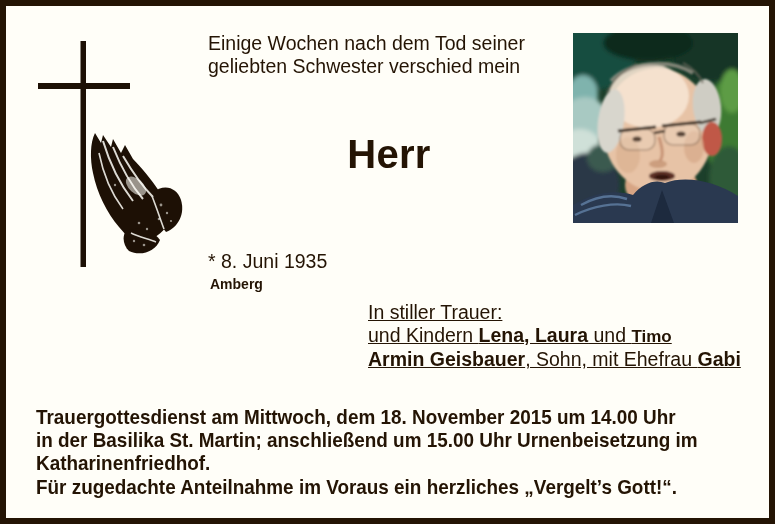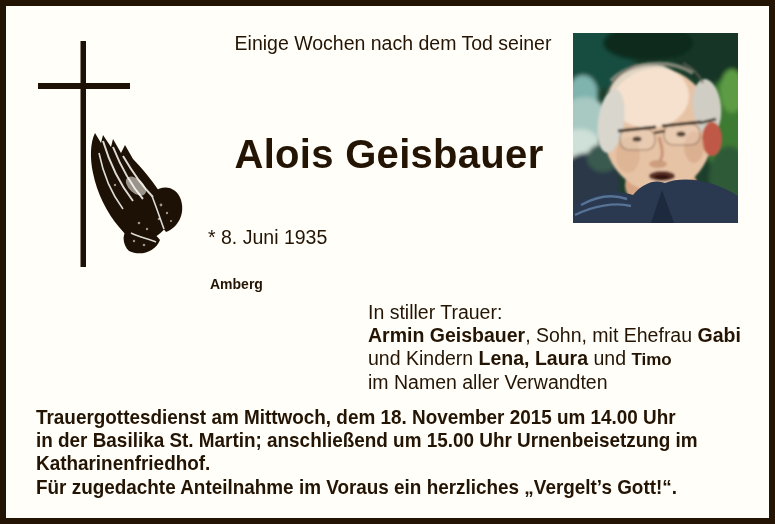--- a/index.html
+++ b/index.html
@@ -12,33 +12,33 @@
     position:relative;
     width:763px;height:512px;           
     border:6px solid var(--frame);
     background:var(--bg);
     font-family:"Liberation Sans","DejaVu Sans",sans-serif;
     color:var(--ink);
     overflow:hidden;
   }
   .abs{position:absolute;}
   
-  .intro{left:202px;top:26px;width:370px;font-size:19.5px;line-height:23px;text-align:center;}
+  .intro{left:202px;top:26px;width:370px;font-size:19.5px;line-height:23px;}
   .intro div{white-space:nowrap;}
   
   .name-block{left:200px;top:126px;width:366px;text-align:center;
     font-weight:bold;font-size:40px;line-height:45px;letter-spacing:.3px;}
   
-  .dates-row{left:202px;top:220px;width:370px;height:24px;font-size:19.5px;}
+  .dates-row{left:202px;top:244px;width:370px;height:24px;font-size:19.5px;}
   .date-death{position:absolute;left:185px;top:0;white-space:nowrap;}
   .date-birth{position:absolute;left:0;top:0;white-space:nowrap;}
   
   .residence{left:204px;top:270px;font-size:14px;font-weight:bold;}
   
-  .mourning{left:362px;top:295px;font-size:19.5px;line-height:23px;}
+  .mourning{left:362px;top:295px;font-size:19.5px;line-height:23px;text-decoration:underline;}
   .mourning div{white-space:nowrap;}
   .mourning .b{font-weight:bold;}
   .mourning .small{font-size:17px;}
   
   .service{left:30px;top:399px;font-size:21px;line-height:23.2px;font-weight:bold;}
   .service div{white-space:nowrap;transform:scaleX(.9);transform-origin:left top;}
   
   .cross-hands{left:29px;top:29px;}
   .photo{left:567px;top:27px;width:165px;height:190px;}
 </style>
@@ -83,41 +83,41 @@
         <circle cx="99" cy="206" r="1.2"></circle>
           <circle cx="109" cy="210" r="1.3"></circle>
         <circle cx="70,0" cy="130" r="1.1"></circle>
           <circle cx="80" cy="150" r="1.2"></circle>
       </g>
     </g>
   </svg>
 
   <div class="abs intro">
     <div>Einige Wochen nach dem Tod seiner</div>
+    <div>geliebten Schwester verschied mein</div>
   </div>
 
   <div class="abs name-block">
-    <div>Alois Geisbauer</div>
+    <div>Herr</div>
   </div>
 
   <div class="abs dates-row">
     <span class="date-birth">* 8. Juni 1935</span>
   </div>
 
   <div class="abs residence">Amberg</div>
 
   <div class="abs mourning">
     <div>In stiller Trauer:</div>
     <div>
+      <span>und Kindern </span><span class="b">Lena, Laura</span><span> und </span><span class="b small">Timo</span>
+    </div>
+    <div>
       <span class="b">Armin Geisbauer</span><span>, Sohn, mit Ehefrau </span><span class="b">Gabi</span>
     </div>
-    <div>
-      <span>und Kindern </span><span class="b">Lena, Laura</span><span> und </span><span class="b small">Timo</span>
-    </div>
-    <div>im Namen aller Verwandten</div>
   </div>
 
   <div class="abs service">
     <div>Trauergottesdienst am Mittwoch, dem 18. November 2015 um 14.00 Uhr</div>
     <div>in der Basilika St. Martin; anschließend um 15.00 Uhr Urnenbeisetzung im</div>
     <div>Katharinenfriedhof.</div>
     <div>Für zugedachte Anteilnahme im Voraus ein herzliches „Vergelt’s Gott!“.</div>
   </div>
 
   <svg class="abs photo" width="165" height="190" viewBox="0 0 165 190" aria-hidden="true">

